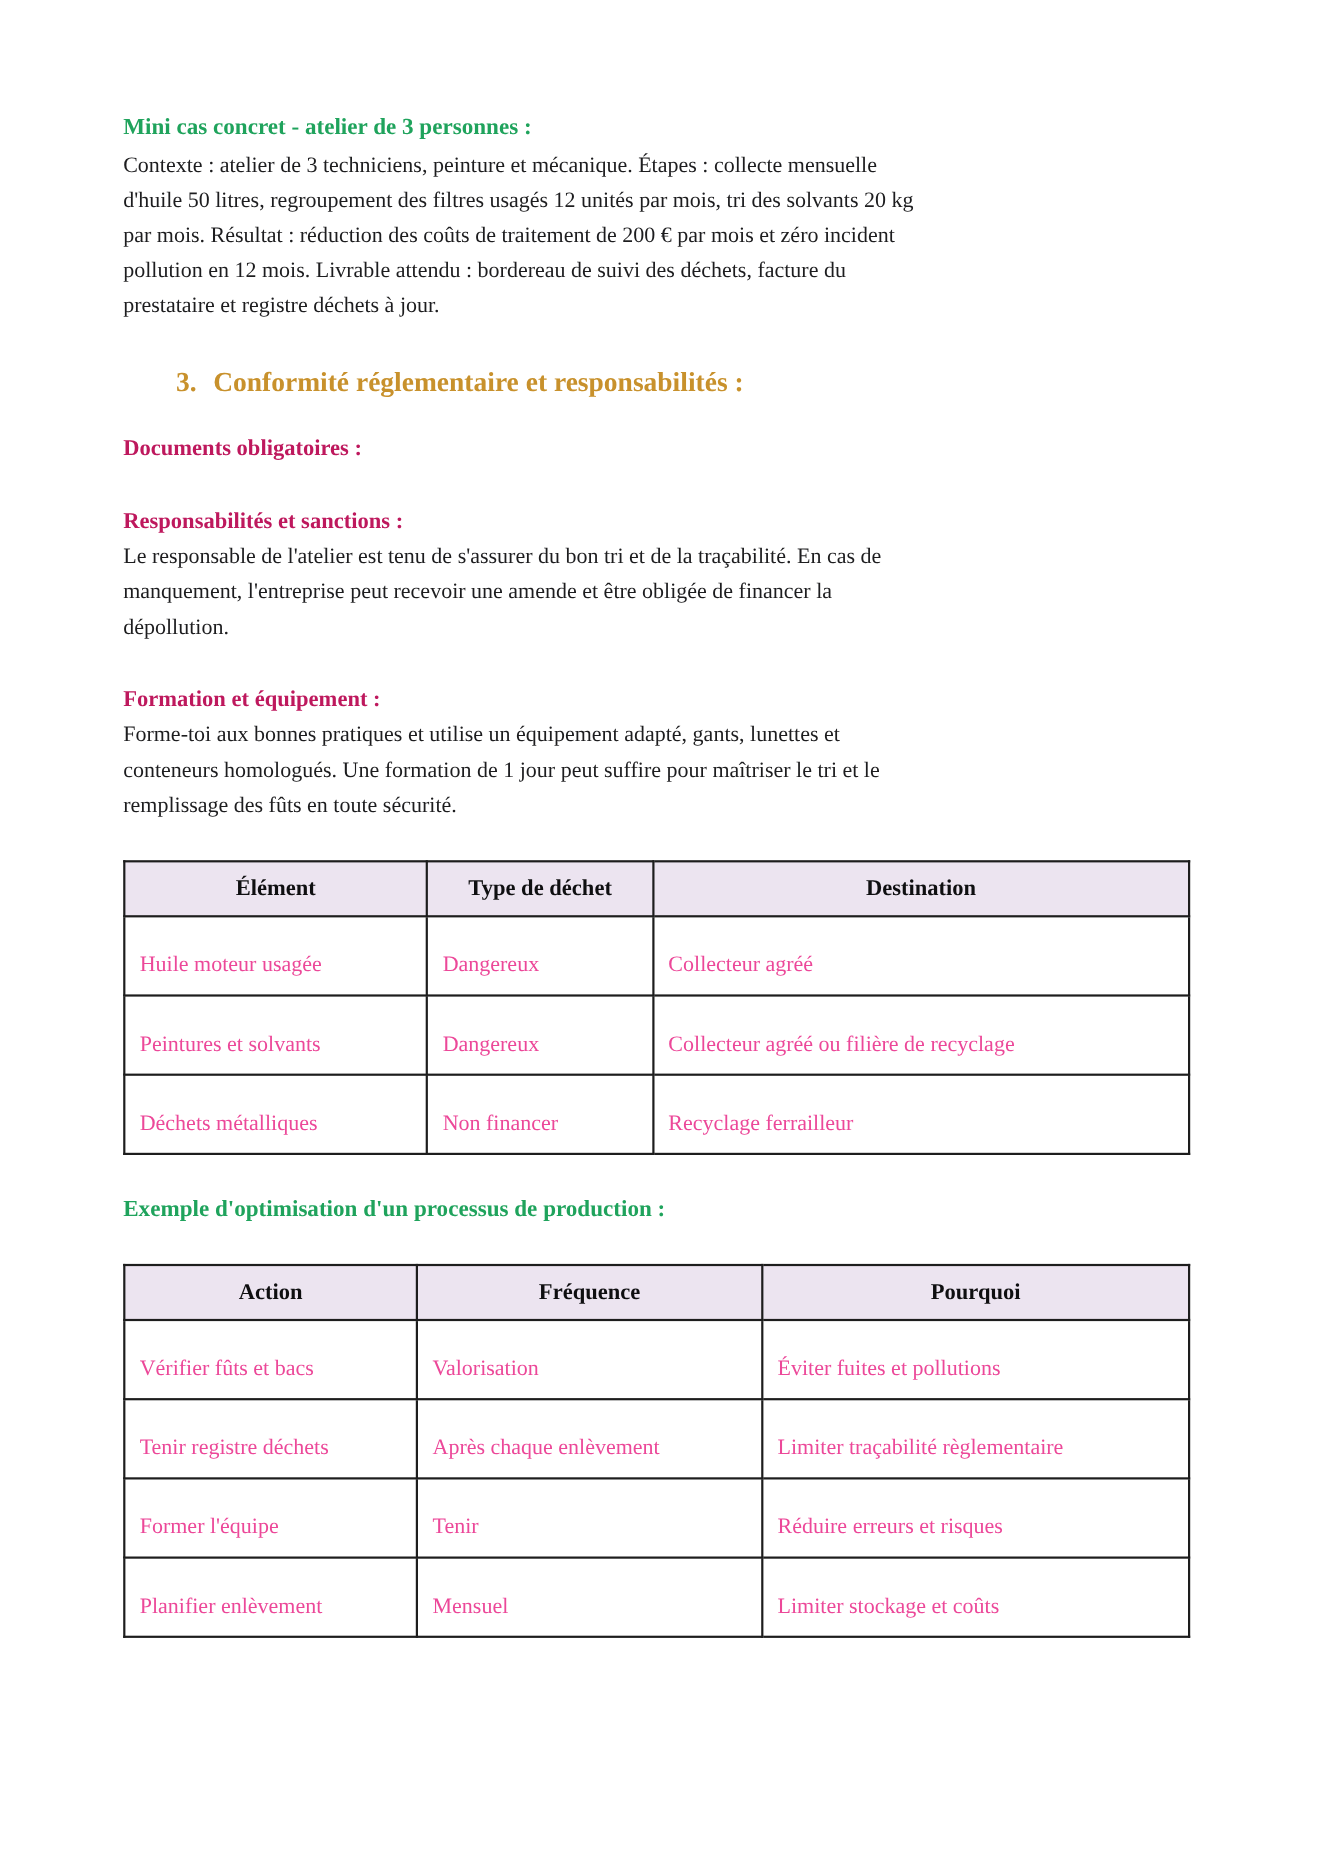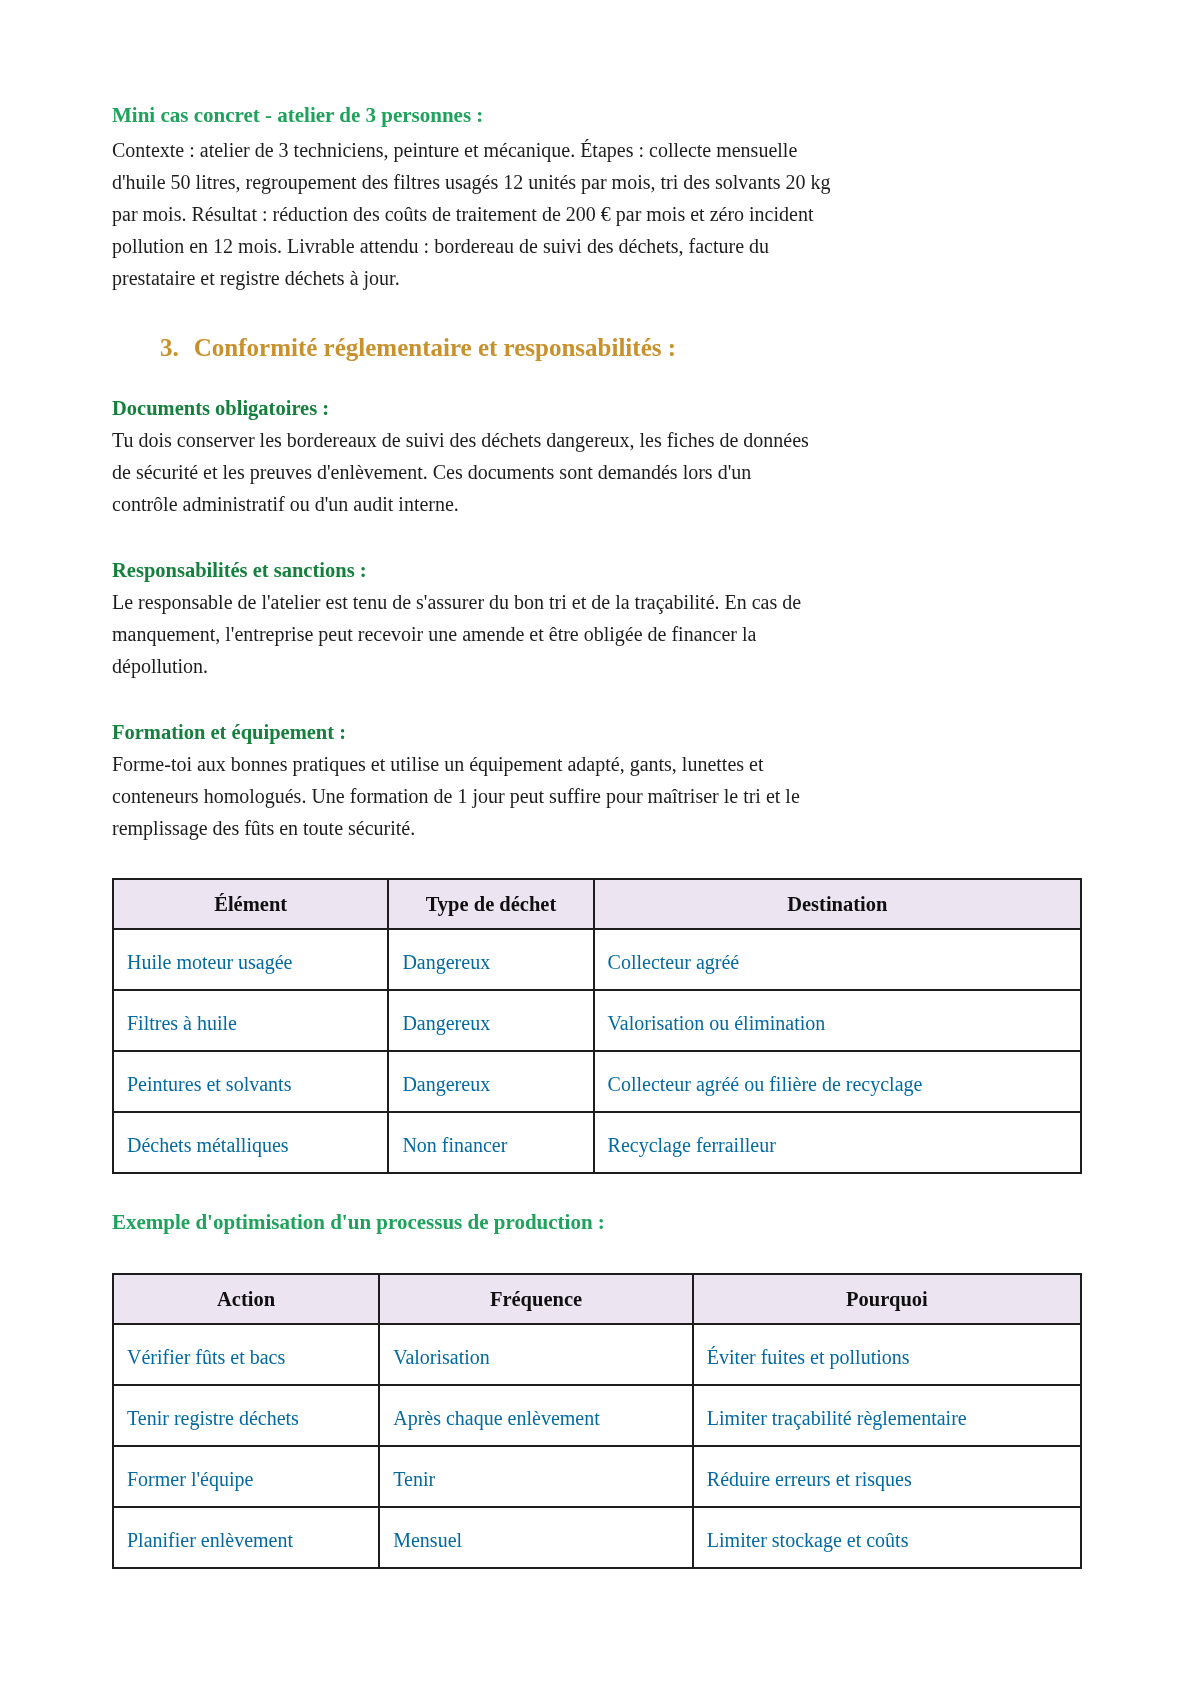--- a/index.html
+++ b/index.html
@@ -26,21 +26,21 @@
   .gold-head{
     margin-top:36px;
     display:flex;gap:15px;
     padding-left:48px;
     font-size:25px;line-height:36px;font-weight:700;
     color:var(--gold,#c8912c);
   }
   .sub-head{
     margin-top:34px;
     font-size:20.5px;line-height:32px;font-weight:700;
-    color:#15803d;
+    color:#be185d;
   }
   .first-sub{margin-top:26px;}
   .doc-table{
     width:970px;
     border-collapse:collapse;
     margin-top:34px;
     table-layout:fixed;
     font-size:20px;
   }
   .doc-table th{
@@ -49,23 +49,23 @@
     border:2px solid var(--border,#1d1d1d);
     font-weight:700;
     font-size:20.5px;
     text-align:center;
     padding:0 4px;
     color:#0f0f11;
   }
   .doc-table td{
     height:54px;
     border:2px solid var(--border,#1d1d1d);
-    padding:5px 6px 0 13px;
+    padding:16px 6px 0 13px;
     text-align:left;
-    color:#0369a1;
+    color:#ec4899;
   }
   .actions-table{margin-top:35px;}
   .gap-top{margin-top:32px;}
 </style>
 </head>
 <body>
 
 <div class="page">
 
   <div class="green-head">Mini cas concret - atelier de 3 personnes :</div>
@@ -74,23 +74,20 @@
 par mois. Résultat : réduction des coûts de traitement de 200 € par mois et zéro incident
 pollution en 12 mois. Livrable attendu : bordereau de suivi des déchets, facture du
 prestataire et registre déchets à jour.</div>
 
   <div class="gold-head">
     <span>3.</span>
     <span>Conformité réglementaire et responsabilités :</span>
   </div>
 
   <div class="sub-head first-sub">Documents obligatoires :</div>
-  <div class="para">Tu dois conserver les bordereaux de suivi des déchets dangereux, les fiches de données
-de sécurité et les preuves d'enlèvement. Ces documents sont demandés lors d'un
-contrôle administratif ou d'un audit interne.</div>
 
   <div class="sub-head">Responsabilités et sanctions :</div>
   <div class="para">Le responsable de l'atelier est tenu de s'assurer du bon tri et de la traçabilité. En cas de
 manquement, l'entreprise peut recevoir une amende et être obligée de financer la
 dépollution.</div>
 
   <div class="sub-head">Formation et équipement :</div>
   <div class="para">Forme-toi aux bonnes pratiques et utilise un équipement adapté, gants, lunettes et
 conteneurs homologués. Une formation de 1 jour peut suffire pour maîtriser le tri et le
 remplissage des fûts en toute sécurité.</div>
@@ -106,25 +103,20 @@
         <th>Élément</th>
         <th>Type de déchet</th>
         <th>Destination</th>
       </tr>
     </thead>
     <tbody>
       <tr>
         <td>Huile moteur usagée</td>
         <td>Dangereux</td>
         <td>Collecteur agréé</td>
-      </tr>
-      <tr>
-        <td>Filtres à huile</td>
-        <td>Dangereux</td>
-        <td>Valorisation ou élimination</td>
       </tr>
       <tr>
         <td>Peintures et solvants</td>
         <td>Dangereux</td>
         <td>Collecteur agréé ou filière de recyclage</td>
       </tr>
       <tr>
         <td>Déchets métalliques</td>
         <td>Non financer</td>
         <td>Recyclage ferrailleur</td>

